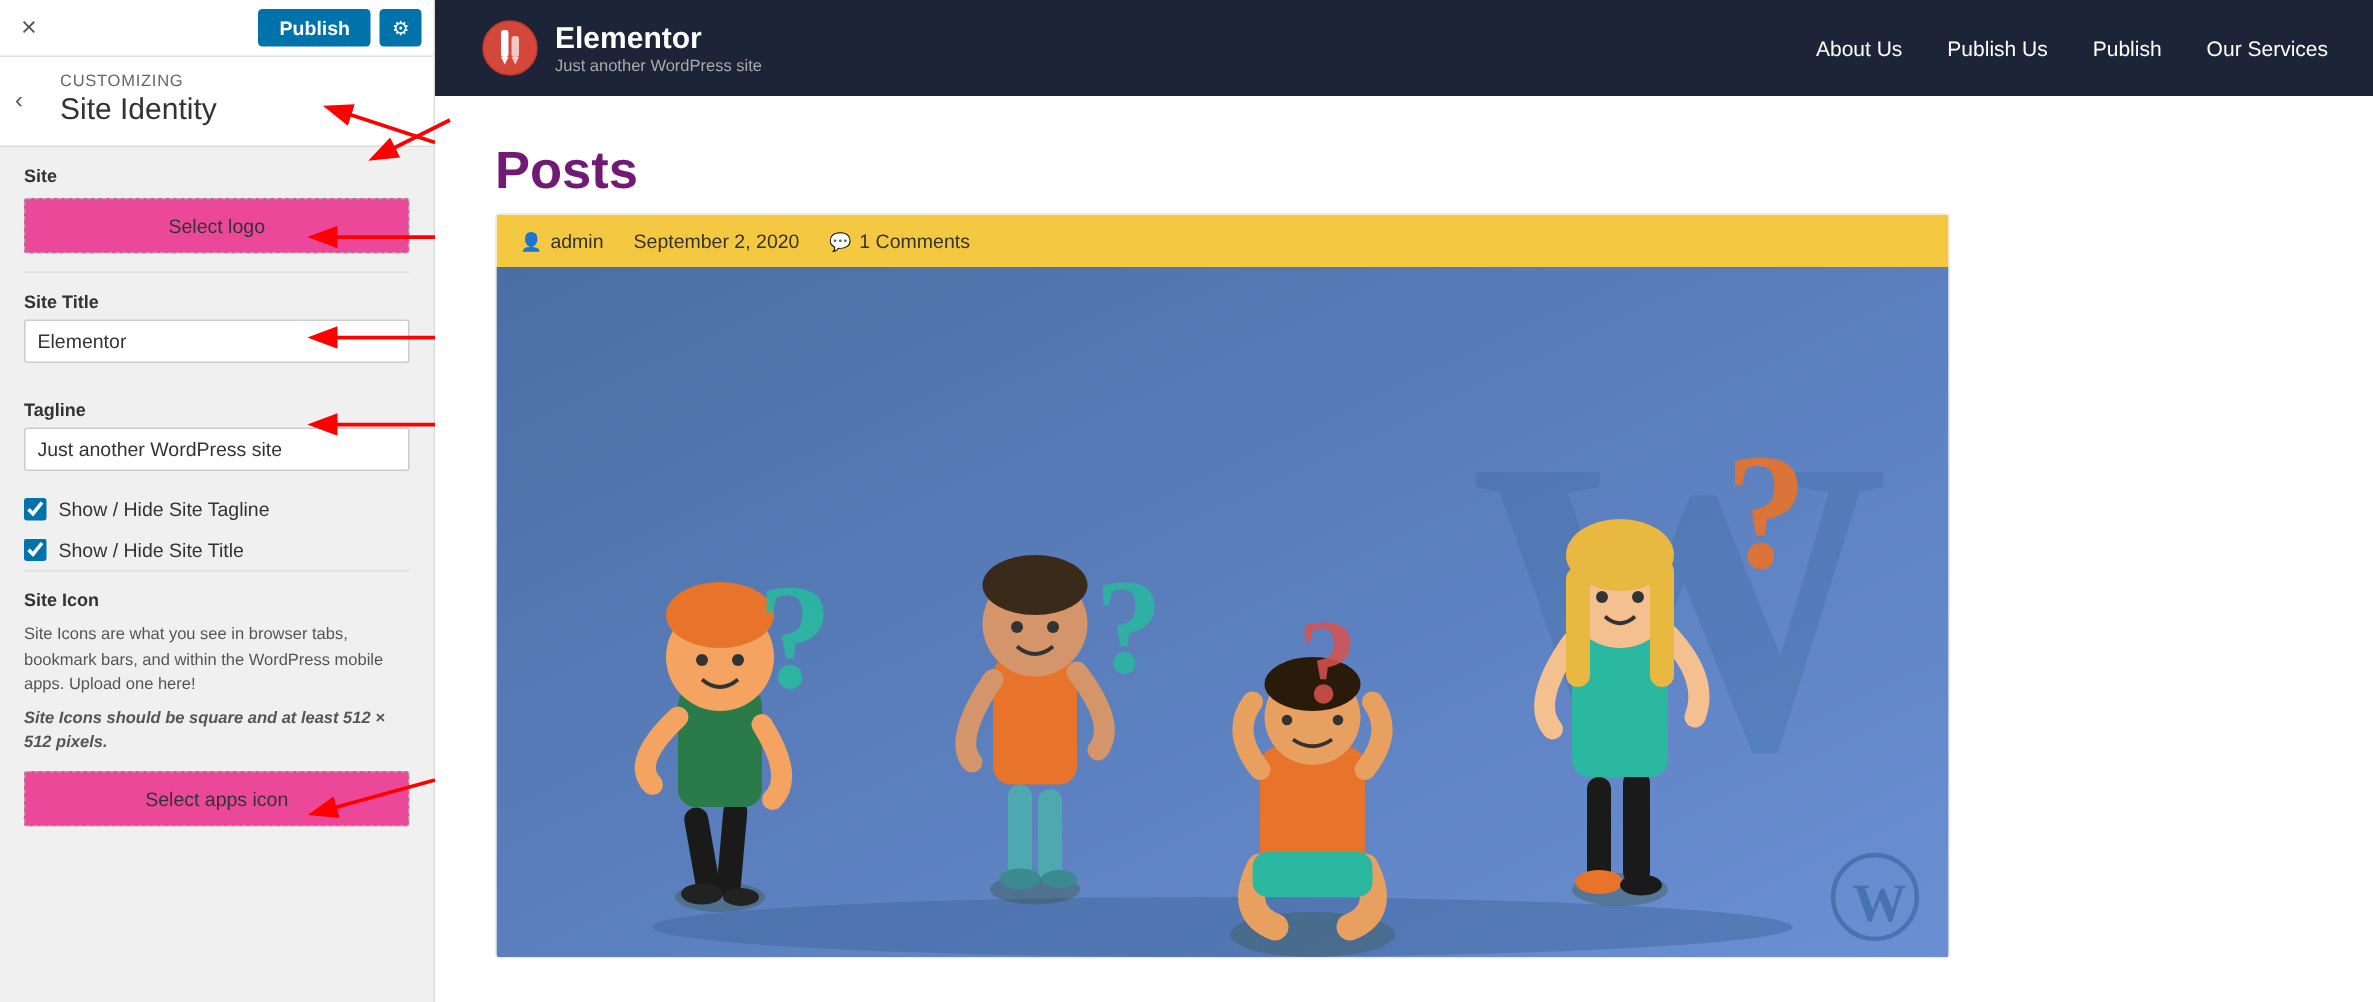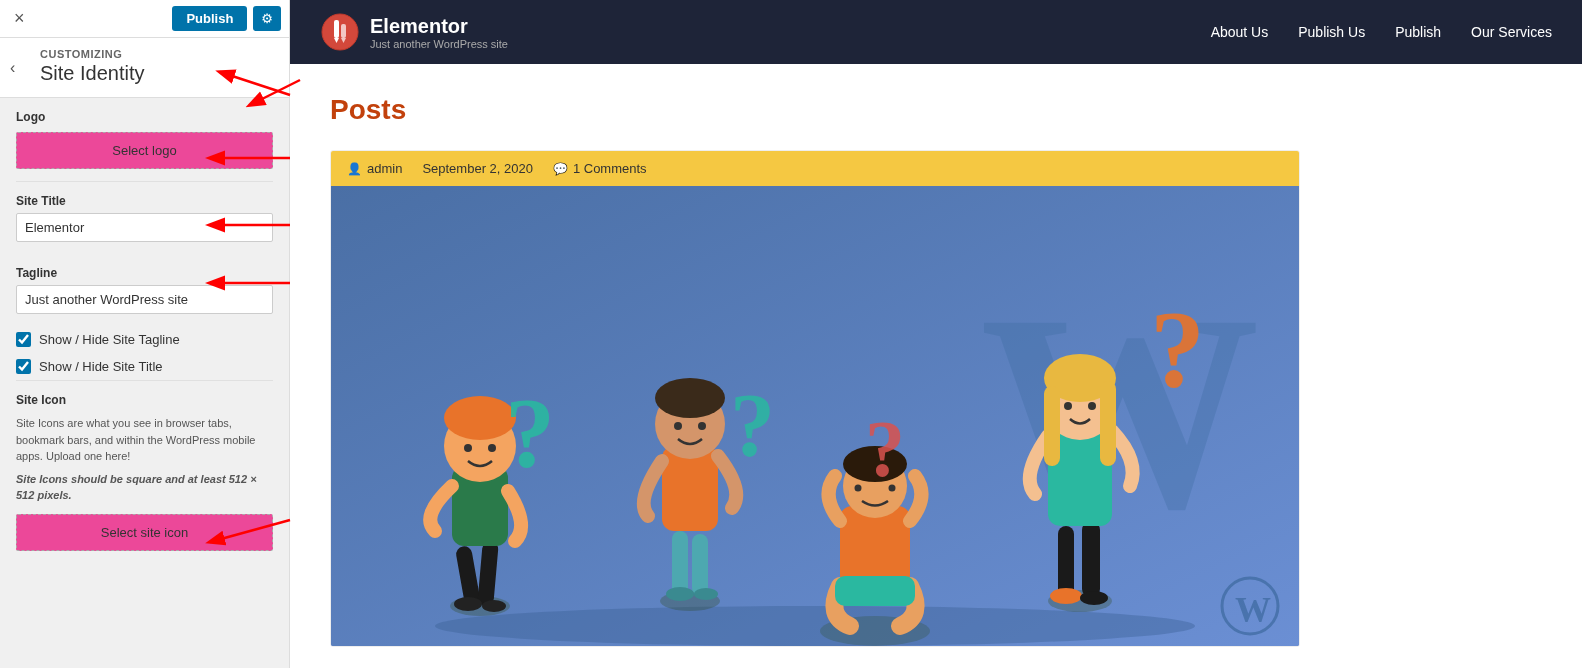--- a/index.html
+++ b/index.html
@@ -71,21 +71,20 @@
       font-size: 16px;
       color: #555;
       cursor: pointer;
     }
 
     .breadcrumb-top {
       font-size: 11px;
       color: #666;
       text-transform: uppercase;
       letter-spacing: 0.5px;
-      font-weight: bold;
     }
 
     .breadcrumb-main {
       font-size: 20px;
       font-weight: 400;
       color: #333;
       margin-top: 2px;
     }
 
     .panel-section {
@@ -223,24 +222,24 @@
       cursor: pointer;
       text-decoration: none;
     }
 
     
     .main-content {
       padding: 30px 40px;
     }
 
     .page-title {
-      font-size: 28px;
+      font-size: 35px;
       font-weight: 700;
-      color: #c2410c;
-      margin-bottom: 24px;
+      color: #701a75;
+      margin-bottom: 8px;
     }
 
     .post-card {
       border: 1px solid #eee;
       border-radius: 3px;
       overflow: hidden;
       max-width: 970px;
     }
 
     .post-meta-bar {
@@ -294,21 +293,21 @@
     <span class="back-arrow">‹</span>
     <div class="breadcrumb-top">Customizing</div>
     <div class="breadcrumb-main">Site Identity</div>
   </div>
 
   <div style="position:relative;">
     
   </div>
 
   <div class="panel-section">
-    <div class="section-label">Logo</div>
+    <div class="section-label">Site</div>
     <button class="select-btn">Select logo</button>
   </div>
 
   <div class="divider"></div>
 
   <div class="panel-section">
     <div class="field-label">Site Title</div>
     <input class="text-input" type="text" value="Elementor" style="">
   </div>
 
@@ -326,21 +325,21 @@
     <input type="checkbox" checked="" style="">
     <span>Show / Hide Site Title</span>
   </div>
 
   <div class="divider"></div>
 
   <div class="site-icon-section">
     <div class="site-icon-title">Site Icon</div>
     <div class="site-icon-desc">Site Icons are what you see in browser tabs, bookmark bars, and within the WordPress mobile apps. Upload one here!</div>
     <div class="site-icon-note">Site Icons should be square and at least 512 × 512 pixels.</div>
-    <button class="select-btn">Select site icon</button>
+    <button class="select-btn">Select apps icon</button>
   </div>
 
 </div>
 
 <svg style="position:fixed; left:0; top:0; width:350px; height:668px; pointer-events:none; z-index:999;" viewBox="0 0 350 668">
 
   <line x1="290" y1="158" x2="210" y2="158" stroke="red" stroke-width="2.5" marker-end="url(#arrow)"></line>
 
   <line x1="290" y1="225" x2="210" y2="225" stroke="red" stroke-width="2.5" marker-end="url(#arrow)"></line>
 

